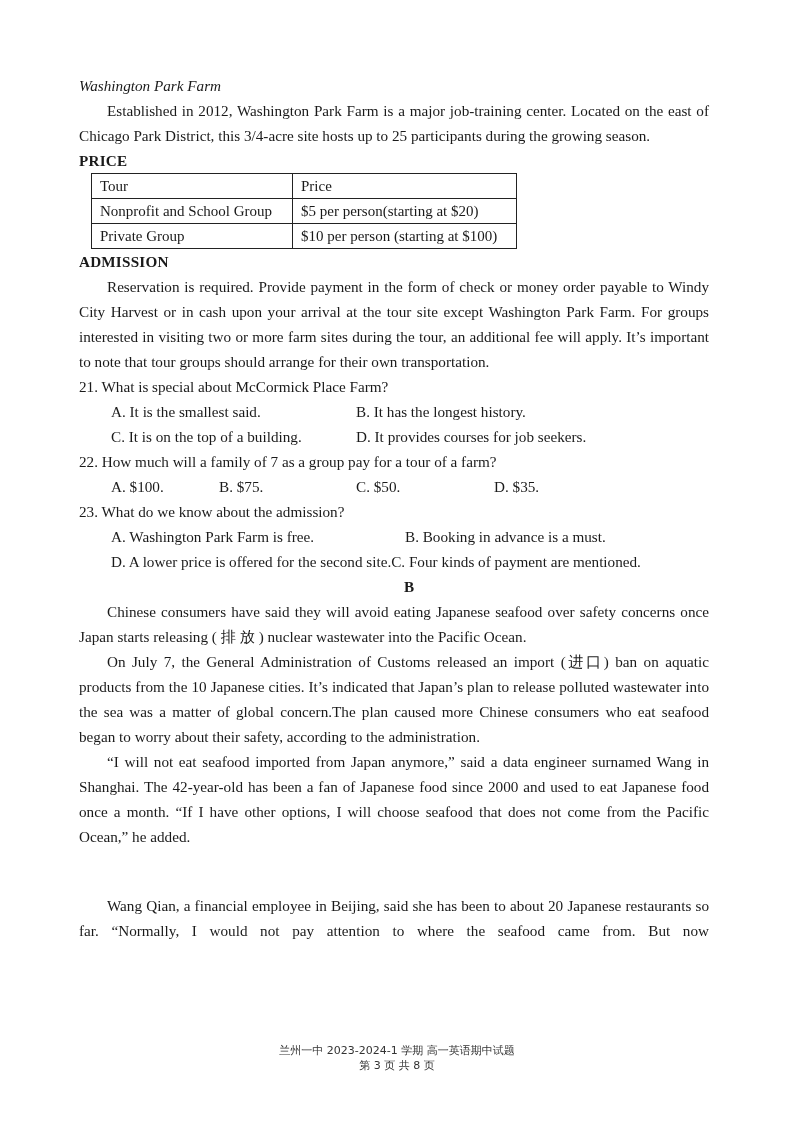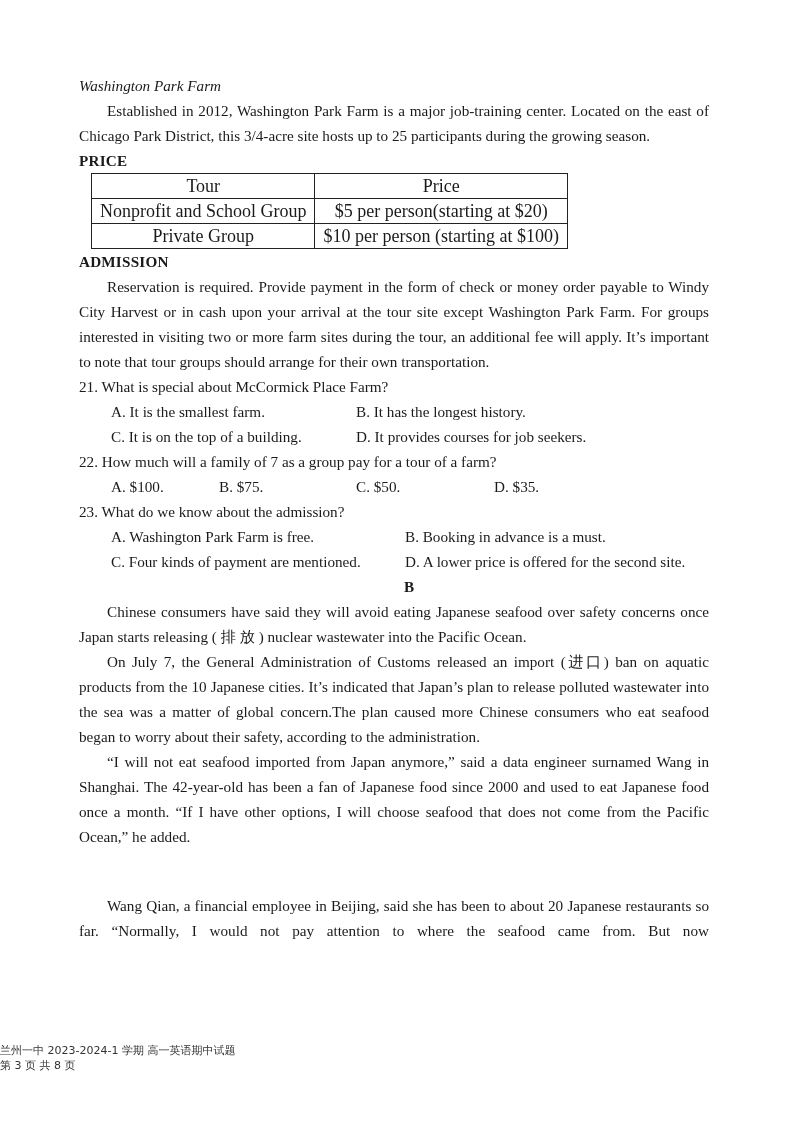--- a/index.html
+++ b/index.html
@@ -9,33 +9,33 @@
     color: #1a1a1a;
   }
   .page { position: absolute; left: 79px; top: 73px; width: 630px; }
   .line-block { font-size: 15.2px; line-height: 25px; }
   .para { text-align: justify; text-align-last: left; margin: 0; }
   .indent { text-indent: 28px; }
   .italic-head { font-style: italic; margin: 0; }
   .bold-head { font-weight: bold; margin: 0; letter-spacing: 0.2px; }
   table.price {
     border-collapse: collapse; margin-left: 12px; width: 426px;
-    font-size: 18px; line-height: 24px; text-align: center;
+    font-size: 15px; line-height: 24px;
   }
   table.price td {
     border: 1px solid #222; padding: 0 8px; height: 24px; white-space: nowrap;
   }
   table.price td.c1 { width: 184px; }
   .question { margin: 0; }
   .opts { display: flex; margin: 0; padding-left: 32px; }
   .opt { white-space: nowrap; }
   .center-head { text-align: center; font-weight: bold; margin: 0; padding-left: 30px; }
   .footer {
     position: absolute; left: 0; width: 794px; top: 1043px;
-    text-align: left; font-family: "DejaVu Sans", sans-serif;
+    text-align: center; font-family: "DejaVu Sans", sans-serif;
     font-size: 11px; line-height: 15px; color: #333;
   }
 </style>
 </head>
 <body>
 
 <div class="page line-block">
 
 
   <p class="italic-head">Washington Park Farm</p>
@@ -60,21 +60,21 @@
     </tr>
   </tbody>
     </table>
 
   <p class="bold-head">ADMISSION</p>
 
   <p class="para indent">Reservation is required. Provide payment in the form of check or money order payable to Windy City Harvest or in cash upon your arrival at the tour site except Washington Park Farm. For groups interested in visiting two or more farm sites during the tour, an additional fee will apply. It’s important to note that tour groups should arrange for their own transportation.</p>
 
   <p class="question">21.  What is special about McCormick Place Farm?</p>
   <div class="opts">
-    <span class="opt" style="width:245px">A. It is the smallest farm.</span>
+    <span class="opt" style="width:245px">A. It is the smallest said.</span>
     <span class="opt">B. It has the longest history.</span>
   </div>
   <div class="opts">
     <span class="opt" style="width:245px">C. It is on the top of a building.</span>
     <span class="opt">D. It provides courses for job seekers.</span>
   </div>
 
   <p class="question">22. How much will a family of 7 as a group pay for a tour of a farm?</p>
   <div class="opts">
     <span class="opt" style="width:108px">A. $100.</span>
@@ -82,22 +82,22 @@
     <span class="opt" style="width:138px">C. $50.</span>
     <span class="opt">D. $35.</span>
   </div>
 
   <p class="question">23. What do we know about the admission?</p>
   <div class="opts">
     <span class="opt" style="width:294px">A. Washington Park Farm is free.</span>
     <span class="opt">B. Booking in advance is a must.</span>
   </div>
   <div class="opts">
+    <span class="opt">D. A lower price is offered for the second site.</span>
     <span class="opt" style="width:294px">C. Four kinds of payment are mentioned.</span>
-    <span class="opt">D. A lower price is offered for the second site.</span>
   </div>
 
   <p class="center-head">B</p>
 
   <p class="para indent">Chinese consumers have said they will avoid eating Japanese seafood over safety concerns once Japan starts releasing ( 排 放 ) nuclear wastewater into the Pacific Ocean.</p>
   <p class="para indent">On July 7, the General Administration of Customs released an import (进口) ban on aquatic products from the 10 Japanese cities. It’s indicated that Japan’s plan to release polluted wastewater into the sea was a matter of global concern.The plan caused more Chinese consumers who eat seafood began to worry about their safety, according to the administration.</p>
   <p class="para indent">“I will not eat seafood imported from Japan anymore,” said a data engineer surnamed Wang in Shanghai. The 42-year-old has been a fan of Japanese food since 2000 and used to eat Japanese food once a month. “If I have other options, I will choose seafood that does not come from the Pacific Ocean,” he added.</p>
   <p class="para indent" style="text-align-last: justify; margin-top: 44px;">Wang Qian, a financial employee in Beijing, said she has been to about 20 Japanese restaurants so far. “Normally, I would not pay attention to where the seafood came from. But now</p>
 </div>
 

